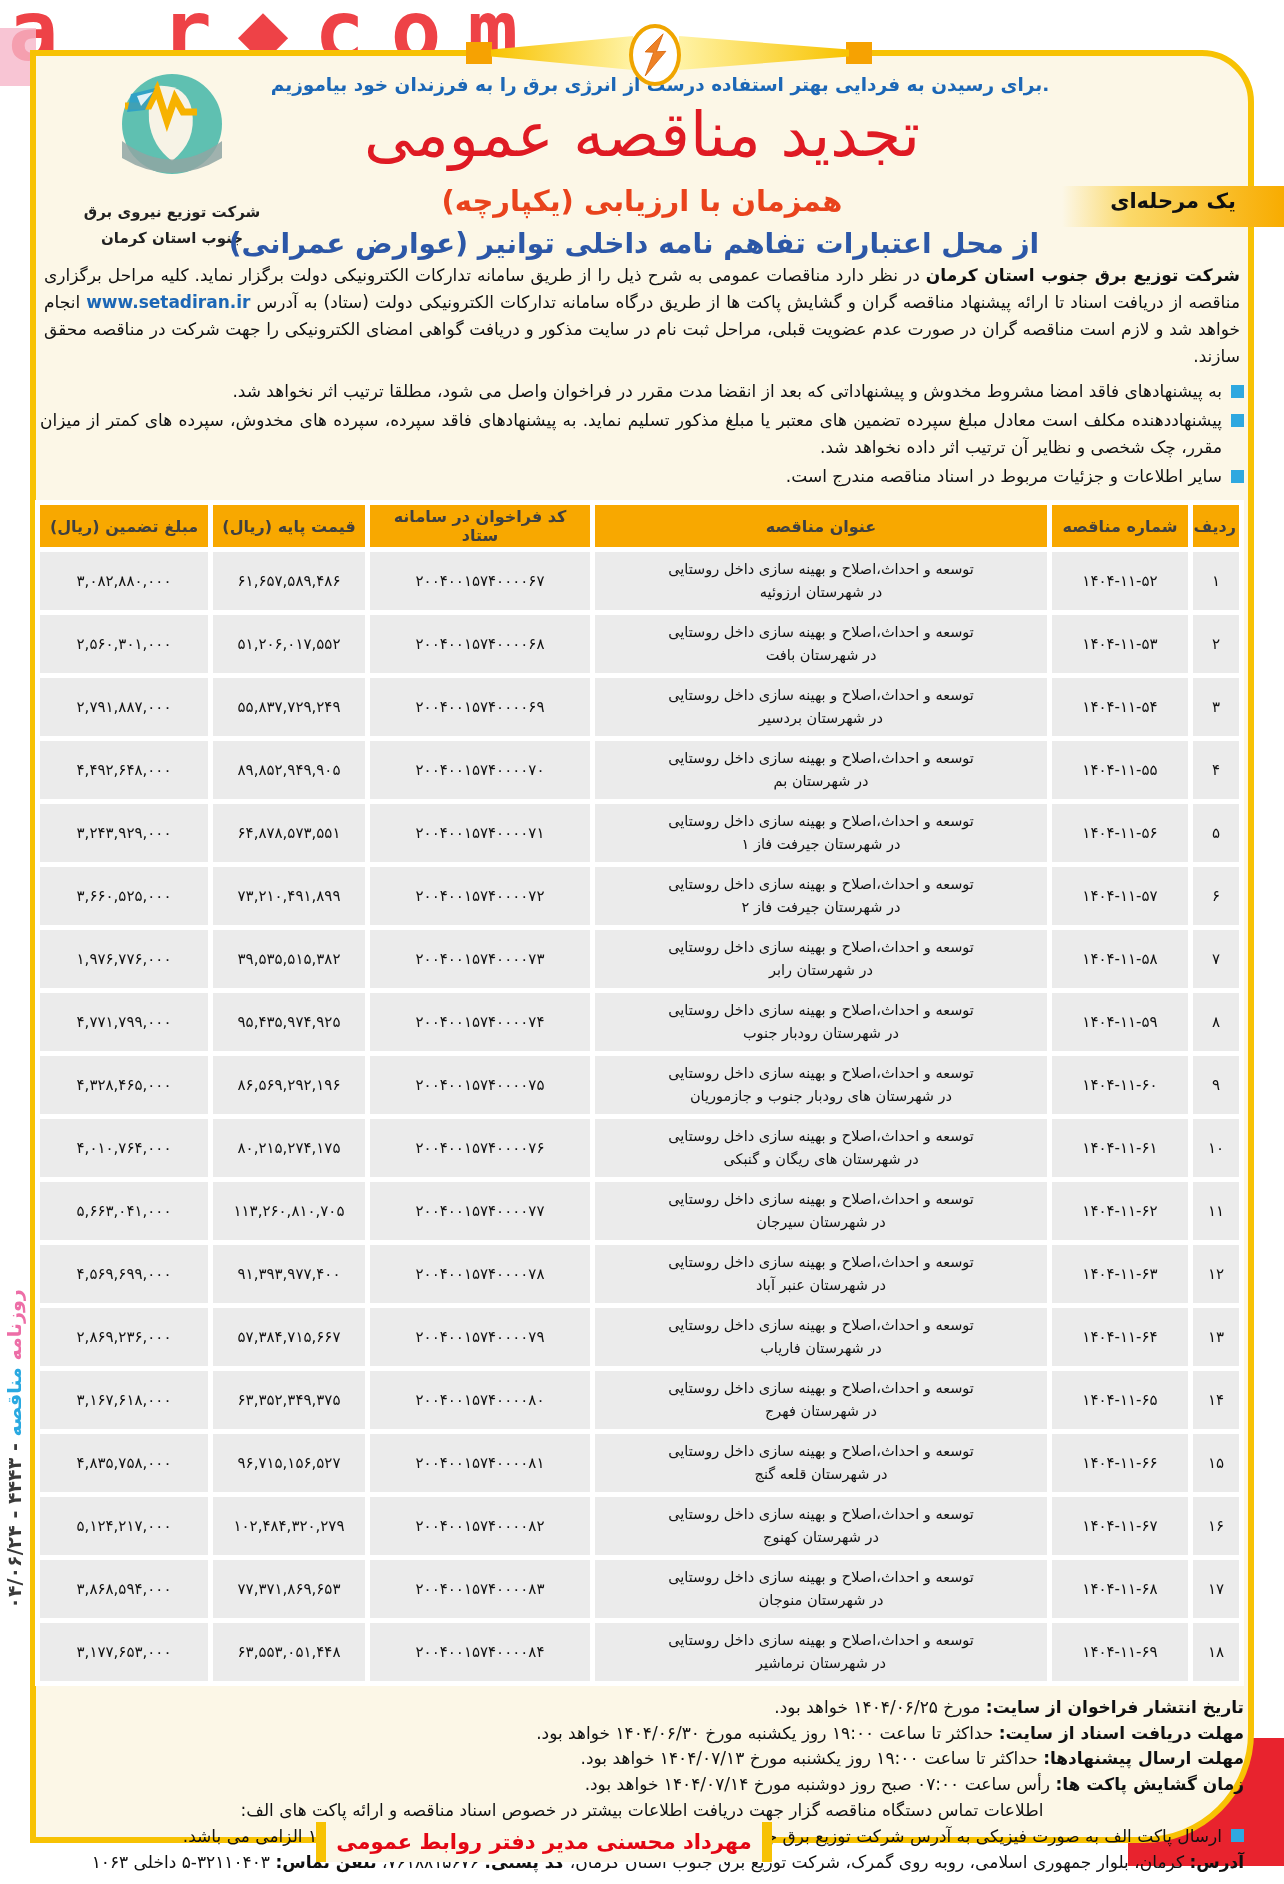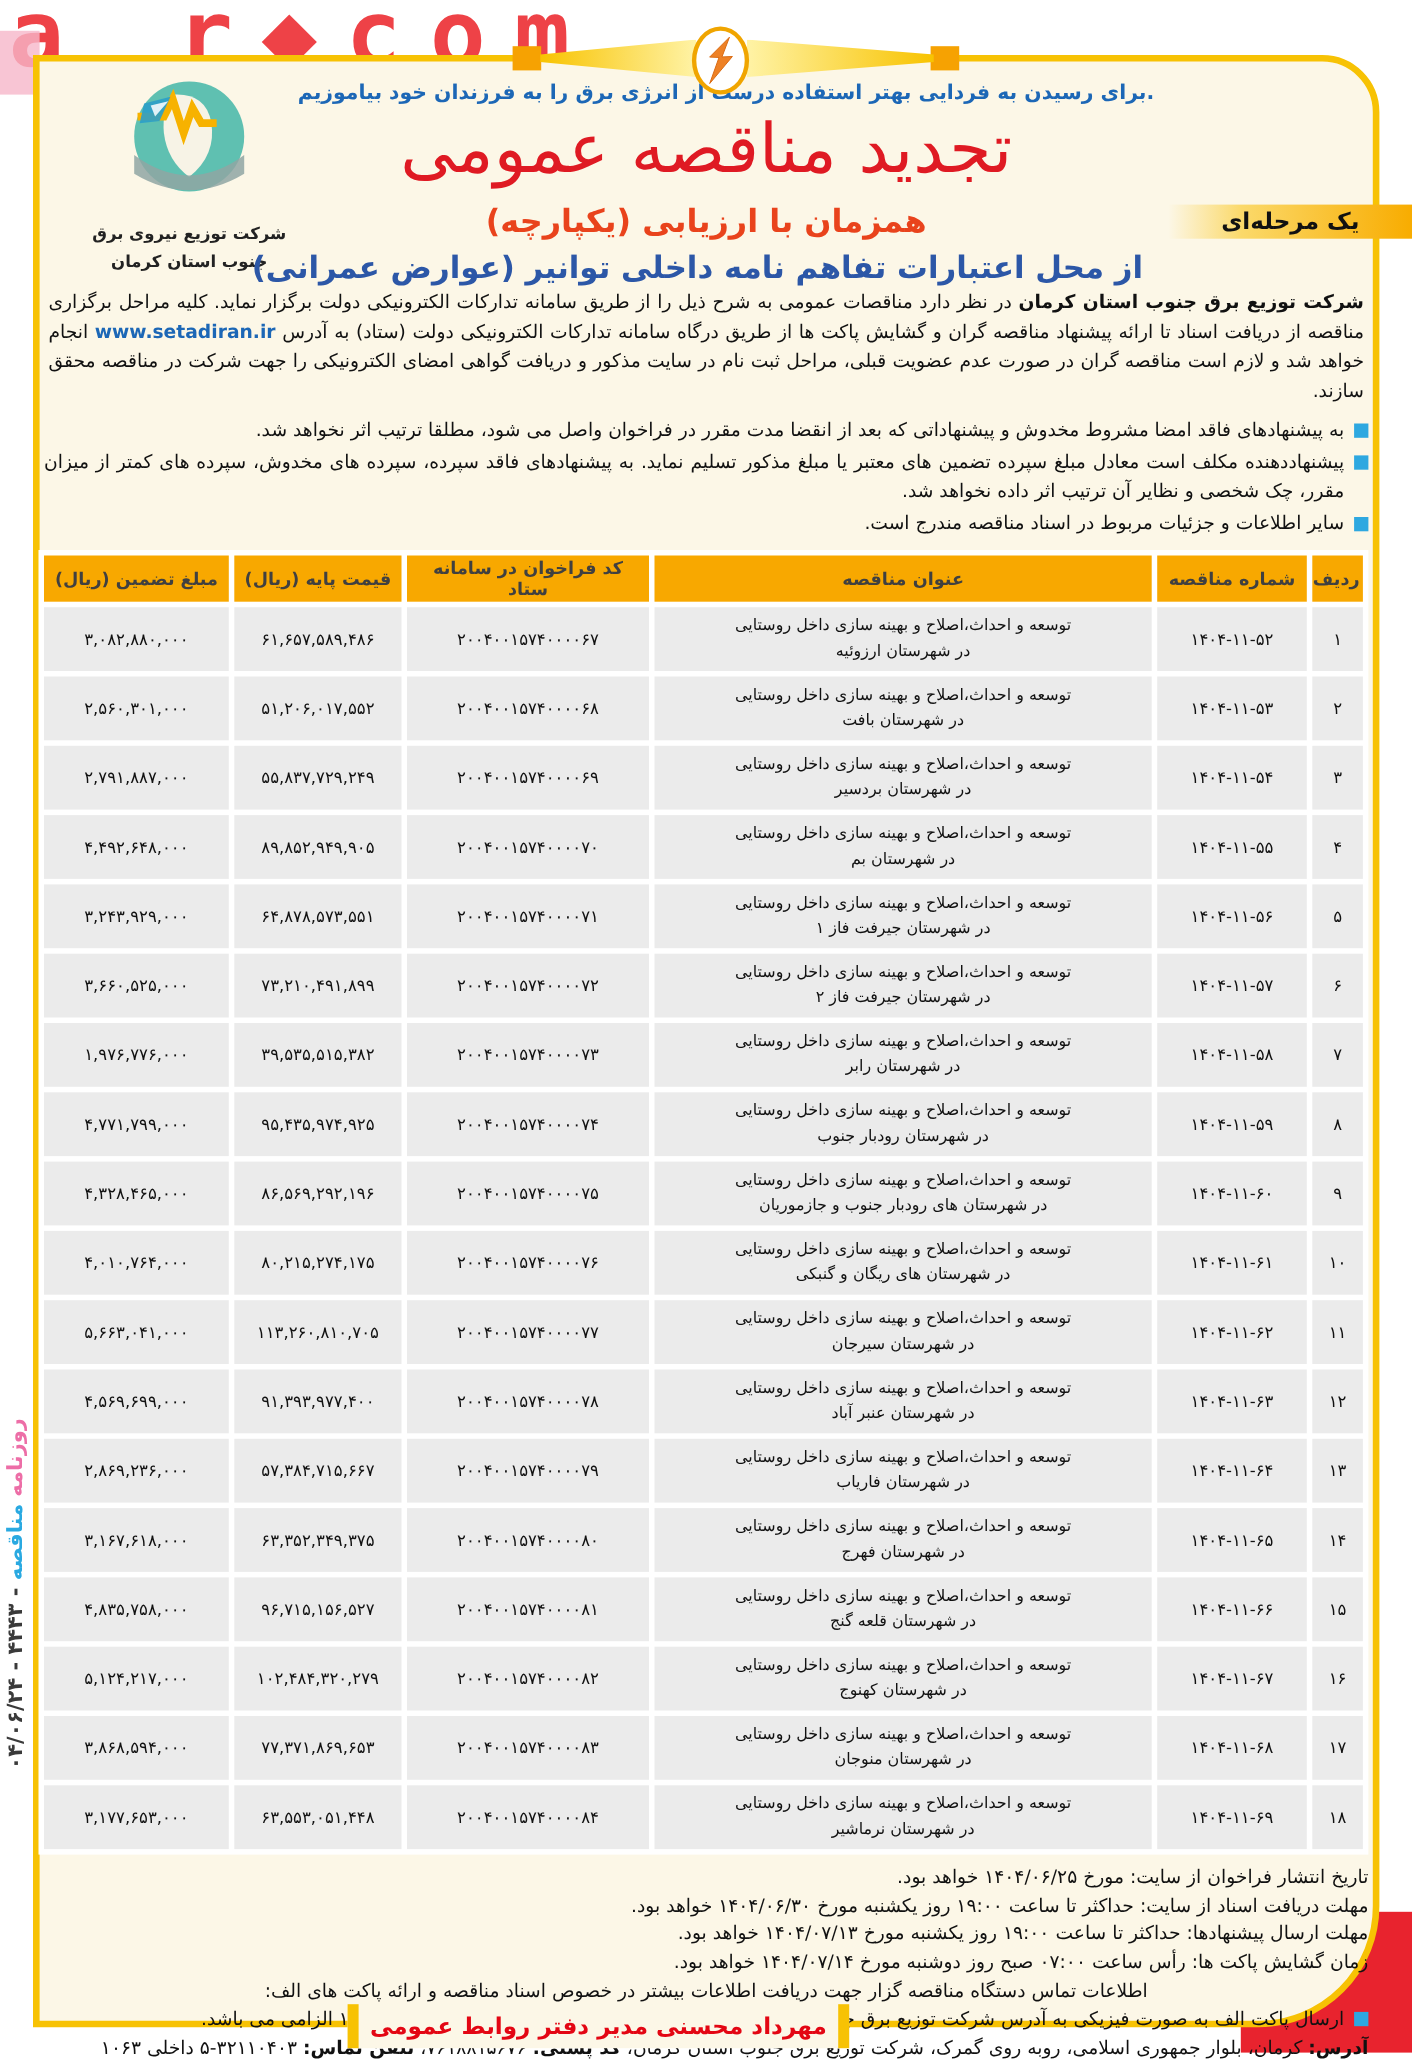--- a/index.html
+++ b/index.html
@@ -49,21 +49,21 @@
   .logo-text { font-size:15px; font-weight:bold; color:#222; line-height:24px; margin-top:2px; }
   .slogan { position:absolute; top:74px; left:180px; width:960px; text-align:center;
             font-size:18.5px; font-weight:bold; color:#1C67B6; z-index:6; }
   .main-title { position:absolute; top:98px; left:0; right:0; text-align:center;
                 font-size:62px; font-weight:normal; color:#DF1A23; z-index:6; }
   .subtitle1 { position:absolute; top:184px; left:0; right:0; text-align:center;
                font-size:29px; font-weight:bold; color:#E9431C; z-index:6; }
   .subtitle2 { position:absolute; top:227px; left:0; right:16px; text-align:center;
                font-size:28px; font-weight:bold; color:#2C57A7; z-index:6; }
   .stage-badge {
-    position:absolute; left:1062px; top:186px; width:222px; height:31px; z-index:8;
+    position:absolute; left:1062px; top:186px; width:222px; height:41px; z-index:8;
     background:linear-gradient(to left,#F8AC00 0%,#FBD96A 70%,rgba(251,217,106,0) 100%);
     color:#111; font-size:21px; font-weight:bold; text-align:center; line-height:31px;
     direction:rtl; padding-left:0;
   }
 
   
   .center-wm { position:absolute; left:250px; top:740px; z-index:4; pointer-events:none; }
   .center-wm .latin { font-size:110px; font-weight:bold; color:#B7B7B7; opacity:.35; letter-spacing:2px; }
   .center-wm .fa { font-size:40px; color:#E2A267; opacity:.5; letter-spacing:10px; margin-top:60px;
                    direction:rtl; text-align:center; }
@@ -83,21 +83,21 @@
   table.tenders th { background:#F8A800; color:#404040; font-weight:bold; font-size:16px; height:34px; padding:2px 3px; }
   table.tenders td { background:#EBEBEB; text-align:center; vertical-align:middle; font-size:15px;
                      height:56px; padding:1px 5px; }
   col.c-row { width:46px; } col.c-no { width:136px; } col.c-title { width:452px; }
   col.c-code { width:220px; } col.c-price { width:152px; } col.c-guar { width:168px; }
   .t1,.t2 { font-size:14.5px; line-height:23px; }
 
   
   .footer { margin-top:9px; font-size:17px; }
   .f-line { line-height:25.5px; text-align:right; }
-  .f-line .lbl { font-weight:normal; }
+  .f-line .lbl { font-weight:bold; }
   .contact-heading { font-weight:normal; line-height:26px; text-align:center; }
   .packet { display:flex; gap:9px; font-size:17px; line-height:26px; }
   .packet .marker { flex:0 0 13px; width:13px; height:13px; background:#2EA8E0; margin-top:6px; }
   .address { line-height:26px; text-align:right; }
   .address .lbl { font-weight:bold; }
 
   
   .signature {
     position:absolute; left:316px; top:1822px; width:436px; height:40px; z-index:9;
     background:#FCF7E7; border-left:10px solid #F7C204; border-right:10px solid #F7C204;

